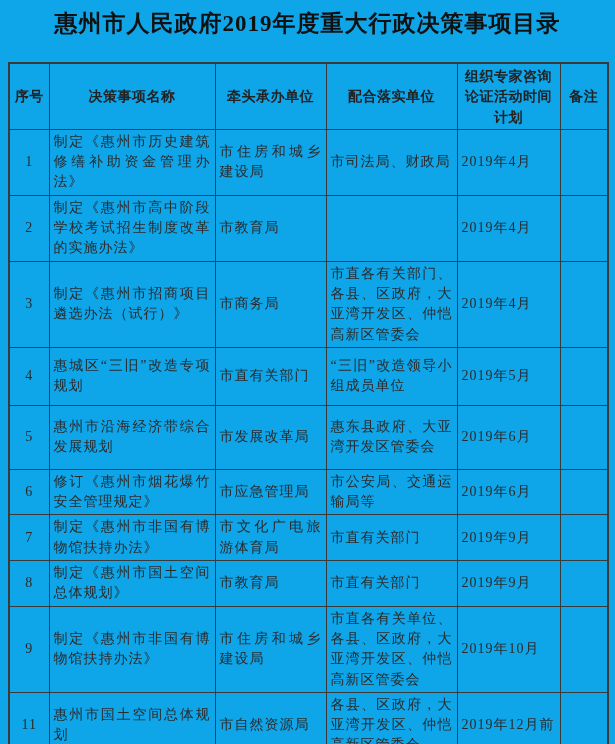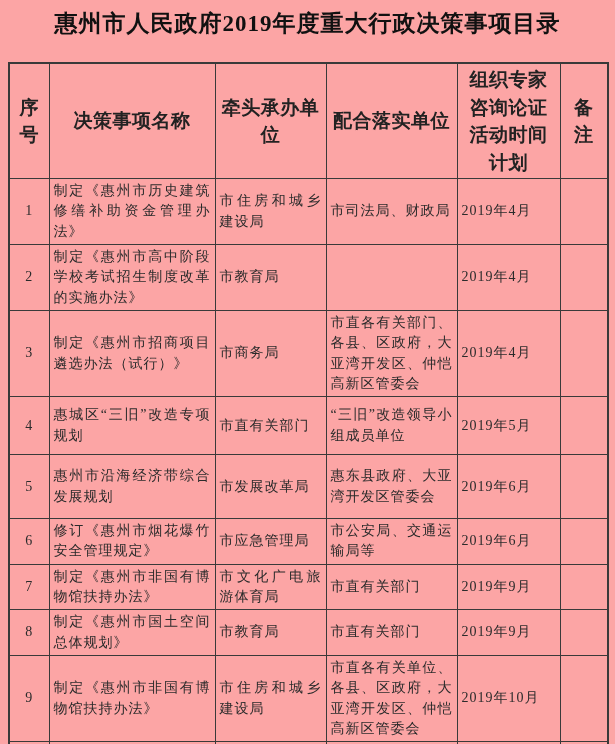--- a/index.html
+++ b/index.html
@@ -4,21 +4,21 @@
 <style>
   html, body {
     margin: 0;
     padding: 0;
     background: #ffffff;
   }
   .page {
     position: relative;
     width: 615px;
     height: 744px;
-    background: #fca5a5;
+    background: #0ea5e9;
     overflow: hidden;
     font-family: "Liberation Serif", serif;
     color: #2b2b2b;
   }
   .doc-title {
     margin: 0;
     padding-top: 8px;
     text-align: center;
     font-size: 23px;
     font-weight: bold;
@@ -40,21 +40,21 @@
     vertical-align: middle;
     padding: 2px 4px;
     font-size: 14px;
     line-height: 1.45;
     letter-spacing: 1px;
     overflow: hidden;
   }
   table.catalog thead th {
     font-family: "Liberation Sans", sans-serif;
     font-weight: bold;
-    font-size: 19px;
+    font-size: 14px;
     text-align: center;
     letter-spacing: 0.5px;
     height: 43px;
     color: #222222;
   }
   td.c-no {
     text-align: center;
     font-family: "Liberation Serif", serif;
     letter-spacing: 0;
   }

